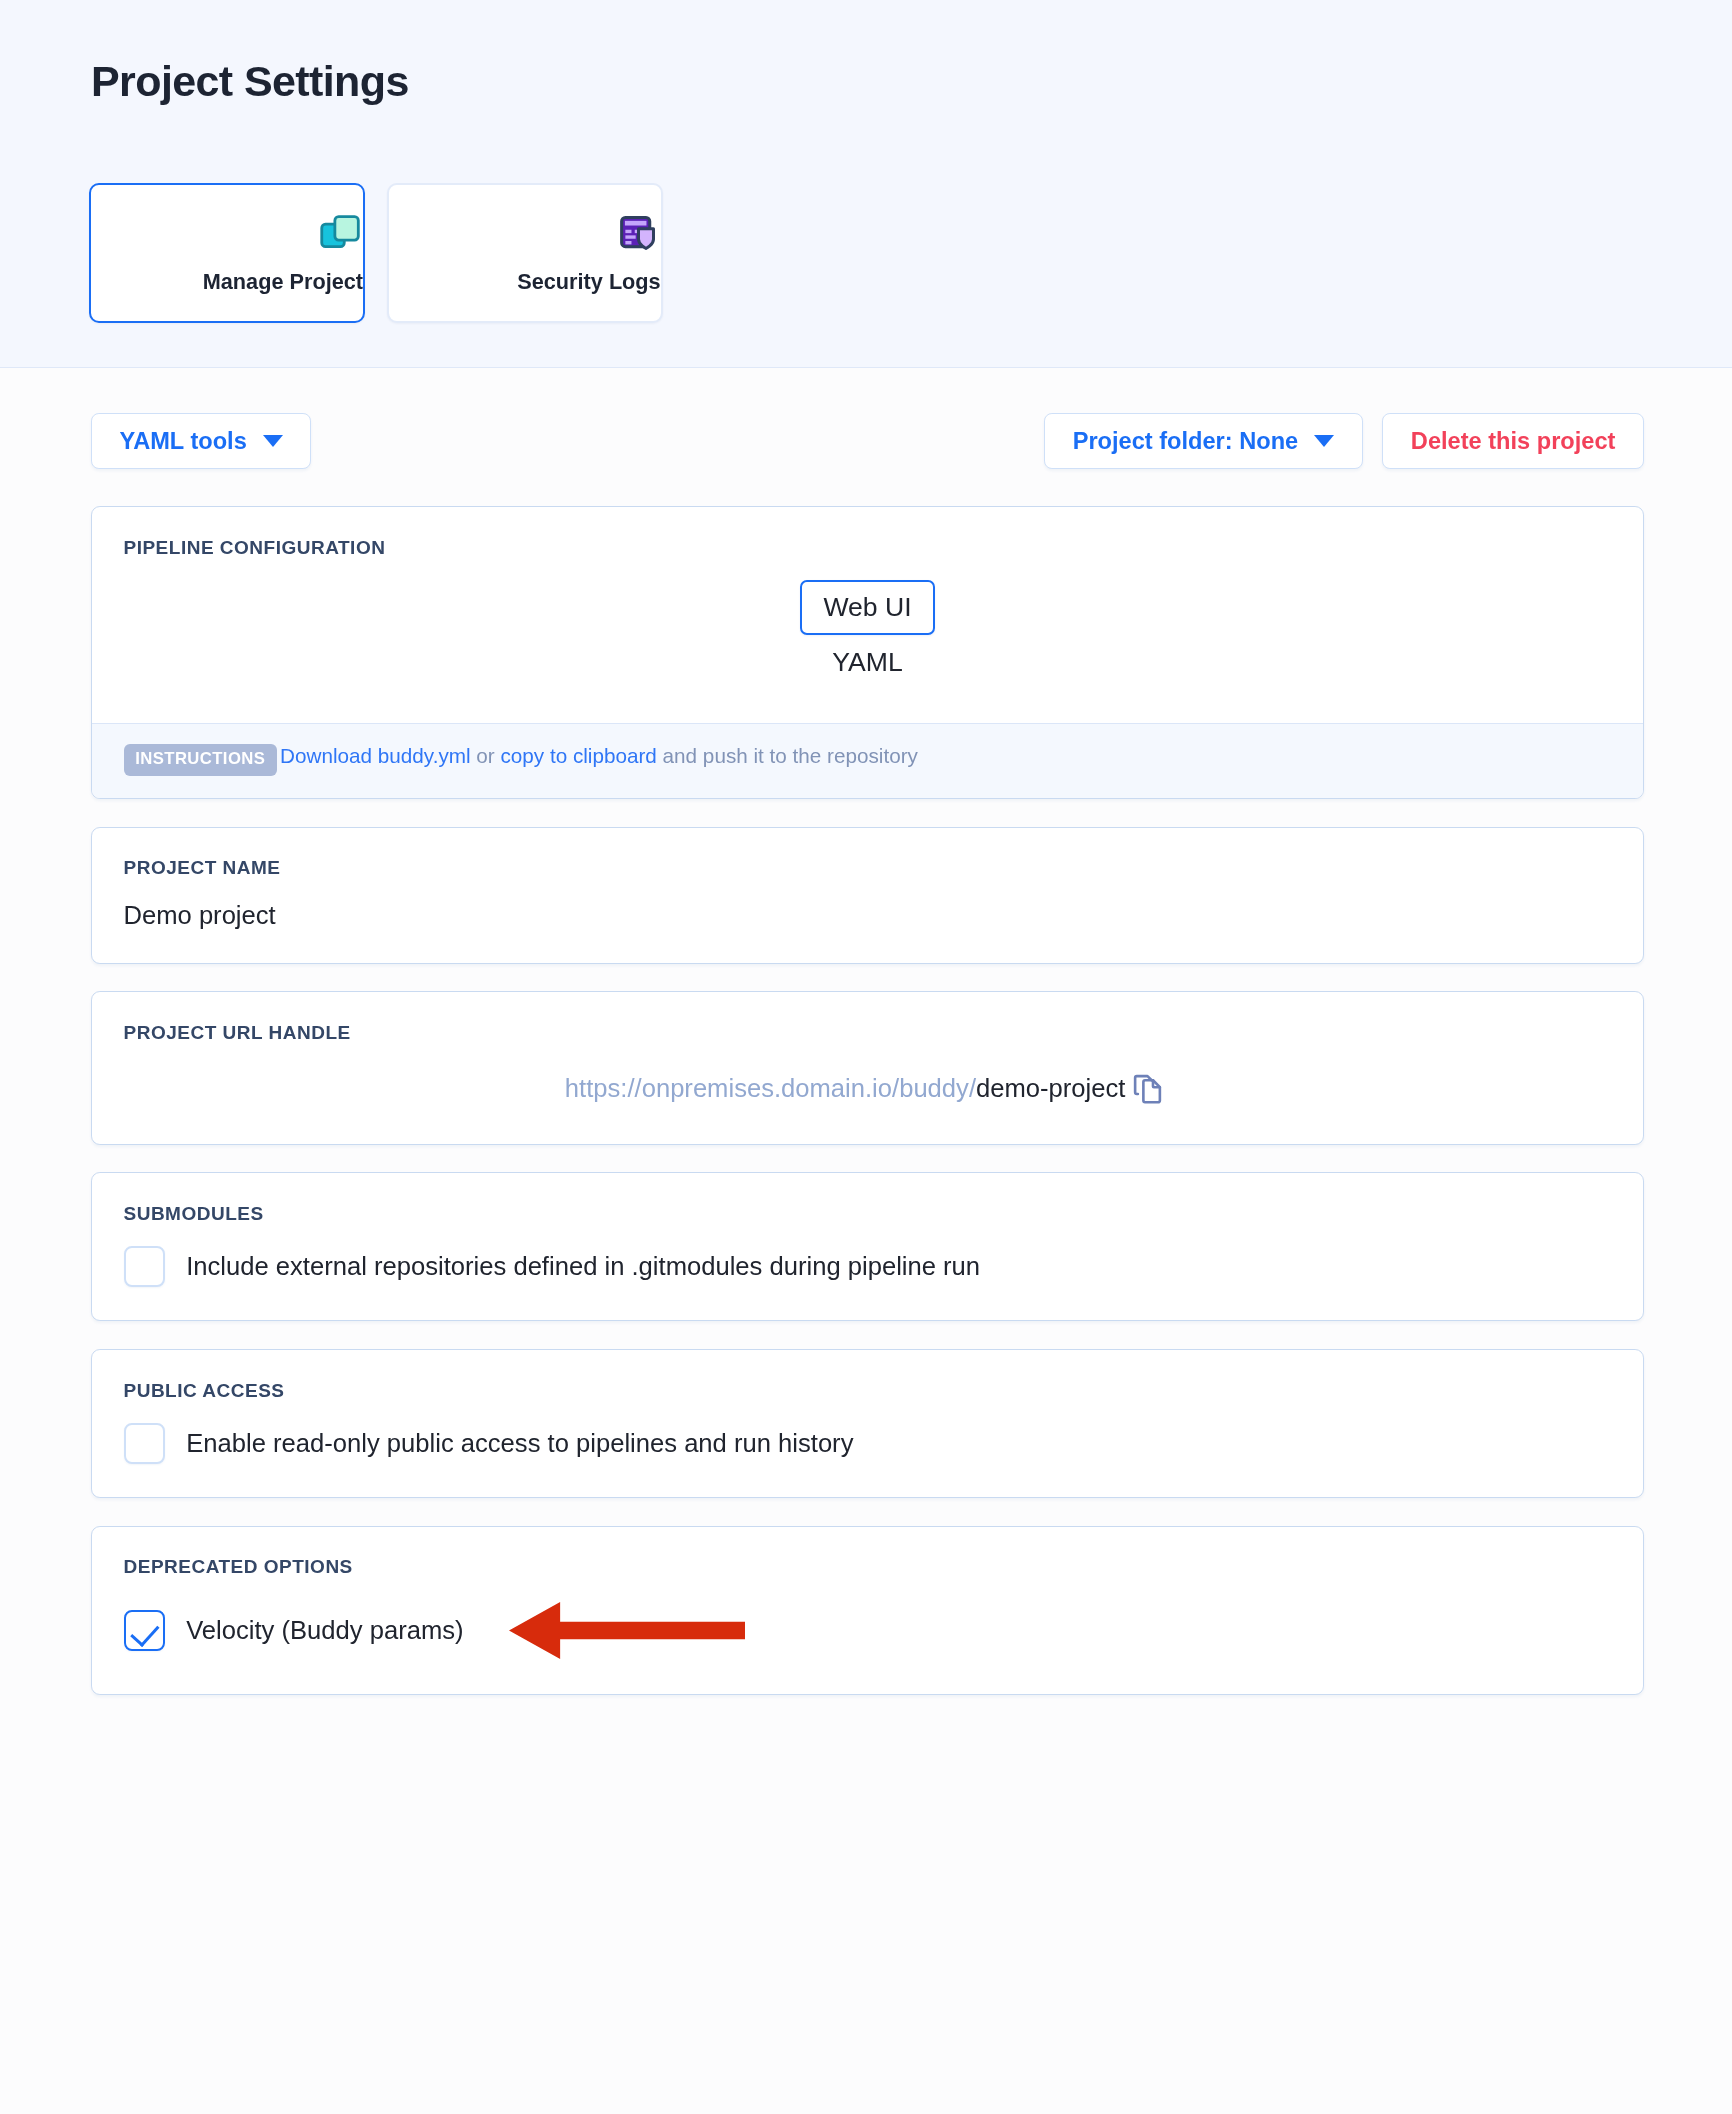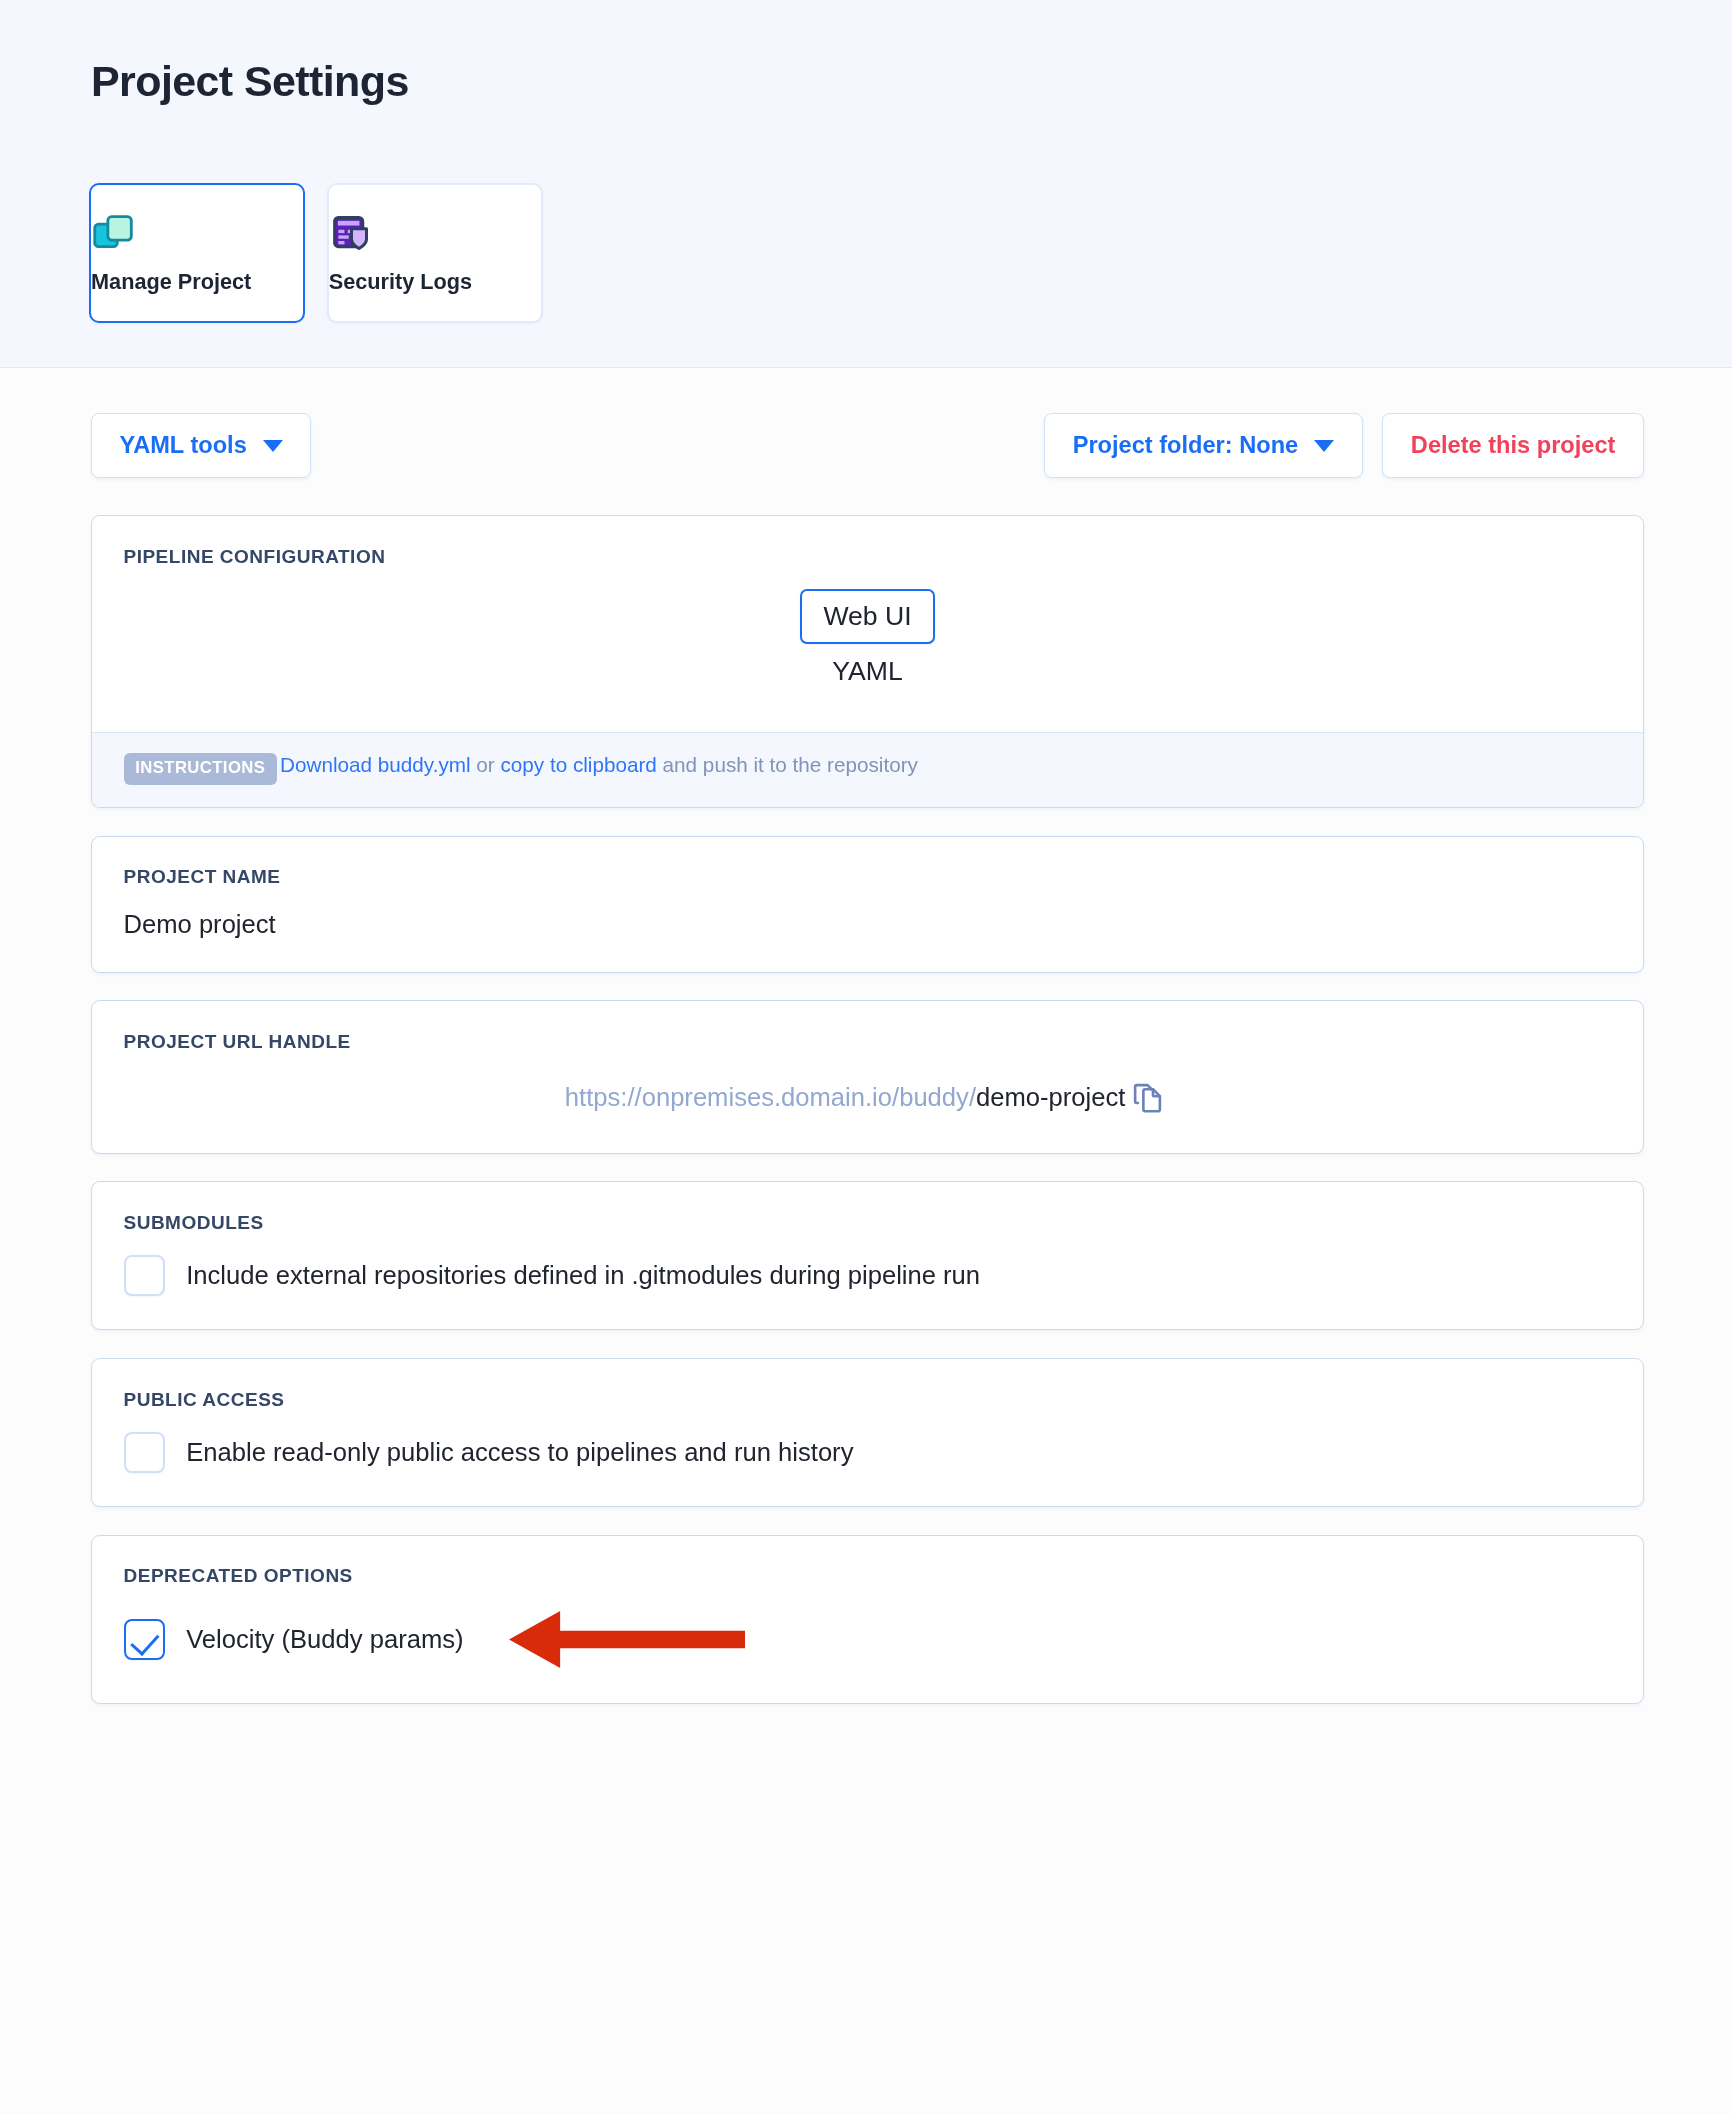--- a/index.html
+++ b/index.html
@@ -30,28 +30,28 @@
   }
 
   .tab-cards {
     position: absolute;
     left: 89px;
     top: 183px;
     display: flex;
     gap: 21.7px;
   }
   .tab-card {
-    width: 216px;
+    width: 276px;
     height: 140px;
     background: #ffffff;
     border-radius: 9.9px;
     border: 2px solid #e3ebf9;
     display: flex;
     flex-direction: column;
-    align-items: flex-start;
+    align-items: flex-end;
     justify-content: center;
     gap: 13.8px;
     cursor: pointer;
     box-shadow: 0 1px 2px rgba(30,60,120,0.05);
   }
   .tab-card.active {
     border: 2px solid #1a6ef5;
   }
   .tab-card-label {
     font-size: 21.7px;
@@ -70,21 +70,21 @@
     align-items: center;
     justify-content: space-between;
     padding: 45px 89px 0 91px;
   }
   .toolbar-right { display: flex; gap: 19.7px; }
 
   .btn {
     background: #ffffff;
     border: 1px solid #cfe0f8;
     border-radius: 7.9px;
-    height: 65px;
+    height: 56px;
     display: flex;
     align-items: center;
     gap: 15.8px;
     padding: 0 27.6px;
     font-size: 23.6px;
     font-weight: bold;
     color: #1a6ef5;
     cursor: pointer;
     box-shadow: 0 2px 3px rgba(40,80,160,0.06);
     white-space: nowrap;

